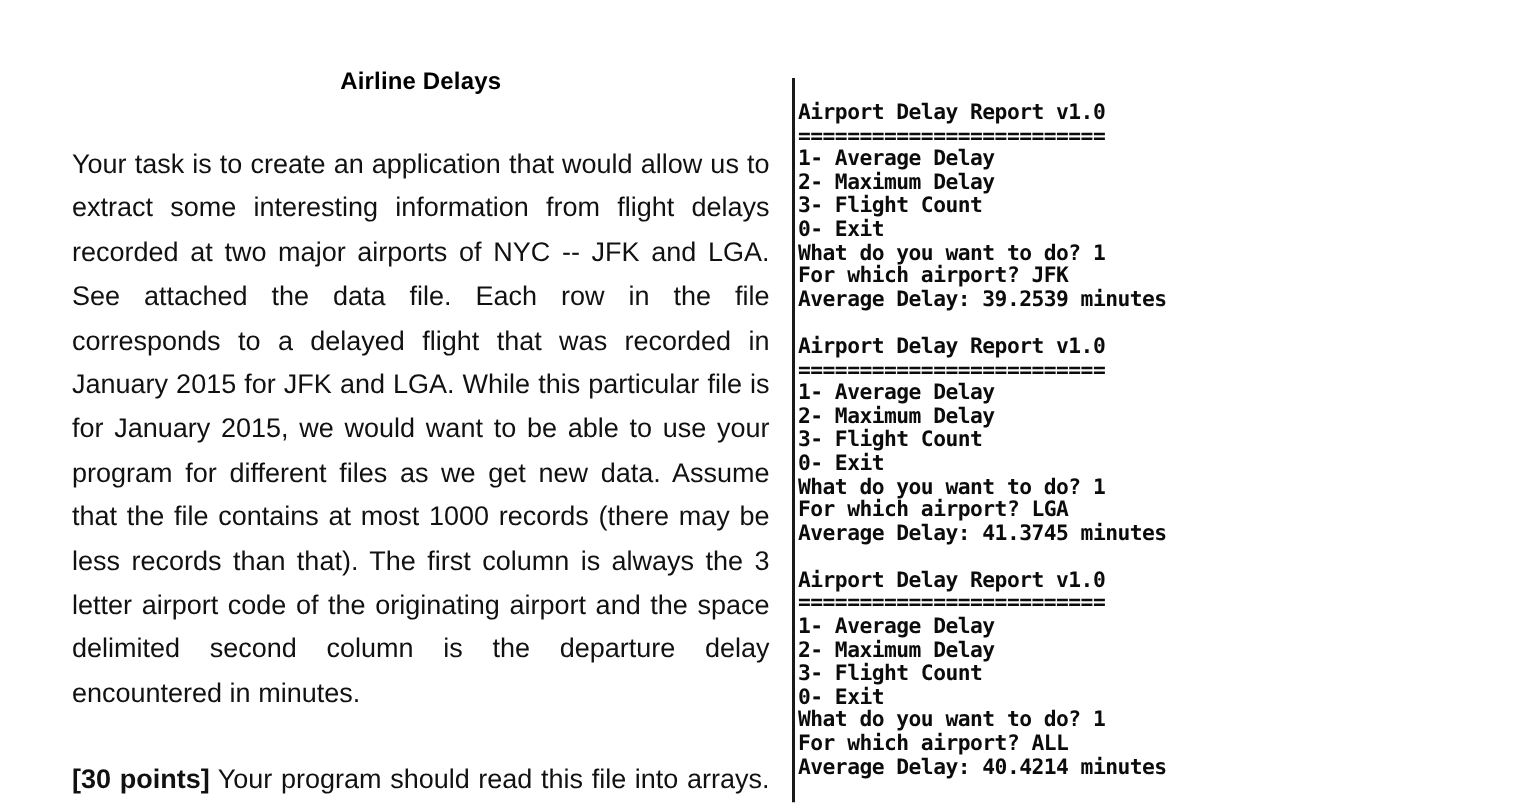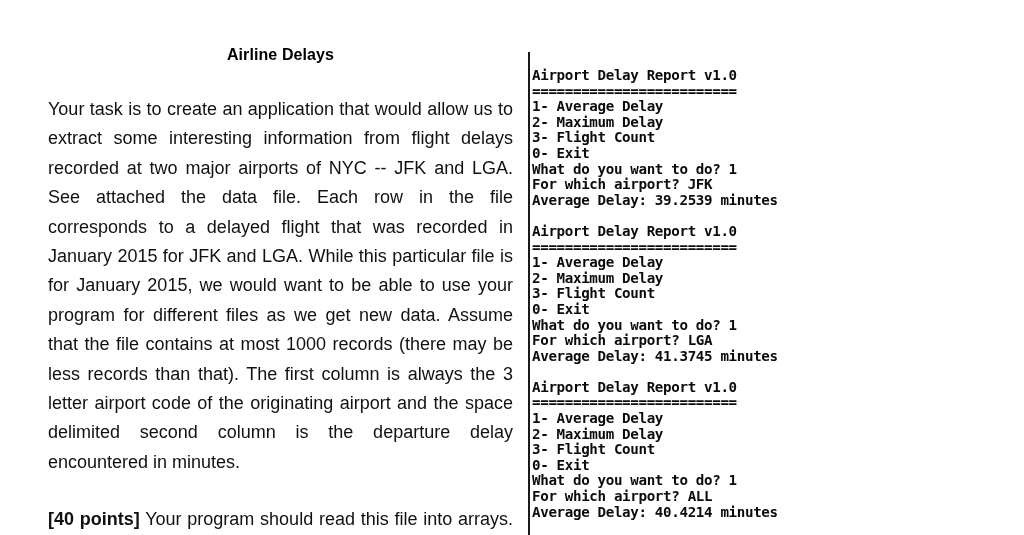--- a/index.html
+++ b/index.html
@@ -112,21 +112,21 @@
   <div id="doc-column">
     <div id="doc-inner">
 
       <div id="doc-title">Airline Delays</div>
 
       <p class="doc-para" id="para-1">
         <span>Your task is to create an application that would allow us to extract some interesting information from flight delays recorded at two major airports of NYC -- JFK and LGA. See attached the data file. Each row in the file corresponds to a delayed flight that was recorded in January 2015 for JFK and LGA. While this particular file is for January 2015, we would want to be able to use your program for different files as we get new data. Assume that the file contains at most 1000 records (there may be less records than that). The first column is always the 3 letter airport code of the originating airport and the space delimited second column is the departure delay encountered in minutes.</span>
       </p>
 
       <p class="doc-para" id="para-2">
-        <span class="bold-lead">[40 points]</span><span> Your program should read this file into arrays. Make sure that the file exist. If the program cannot find the file, it should display an error message</span>
+        <span class="bold-lead">[30 points]</span><span> Your program should read this file into arrays. Make sure that the file exist. If the program cannot find the file, it should display an error message</span>
       </p>
 
     </div>
   </div>
 
   <div id="divider"></div>
 
   <div id="console-column">
     <div id="console-text"><span class="console-block"><span class="console-line">Airport Delay Report v1.0</span><span class="console-line">=========================</span><span class="console-line">1- Average Delay</span><span class="console-line">2- Maximum Delay</span><span class="console-line">3- Flight Count</span><span class="console-line">0- Exit</span><span class="console-line">What do you want to do? 1</span><span class="console-line">For which airport? JFK</span><span class="console-line">Average Delay: 39.2539 minutes</span></span><span class="console-gap"></span><span class="console-block"><span class="console-line">Airport Delay Report v1.0</span><span class="console-line">=========================</span><span class="console-line">1- Average Delay</span><span class="console-line">2- Maximum Delay</span><span class="console-line">3- Flight Count</span><span class="console-line">0- Exit</span><span class="console-line">What do you want to do? 1</span><span class="console-line">For which airport? LGA</span><span class="console-line">Average Delay: 41.3745 minutes</span></span><span class="console-gap"></span><span class="console-block"><span class="console-line">Airport Delay Report v1.0</span><span class="console-line">=========================</span><span class="console-line">1- Average Delay</span><span class="console-line">2- Maximum Delay</span><span class="console-line">3- Flight Count</span><span class="console-line">0- Exit</span><span class="console-line">What do you want to do? 1</span><span class="console-line">For which airport? ALL</span><span class="console-line">Average Delay: 40.4214 minutes</span></span><span class="console-gap"></span><span class="console-line">Airport Delay Report v1.0</span></div>
   </div>

